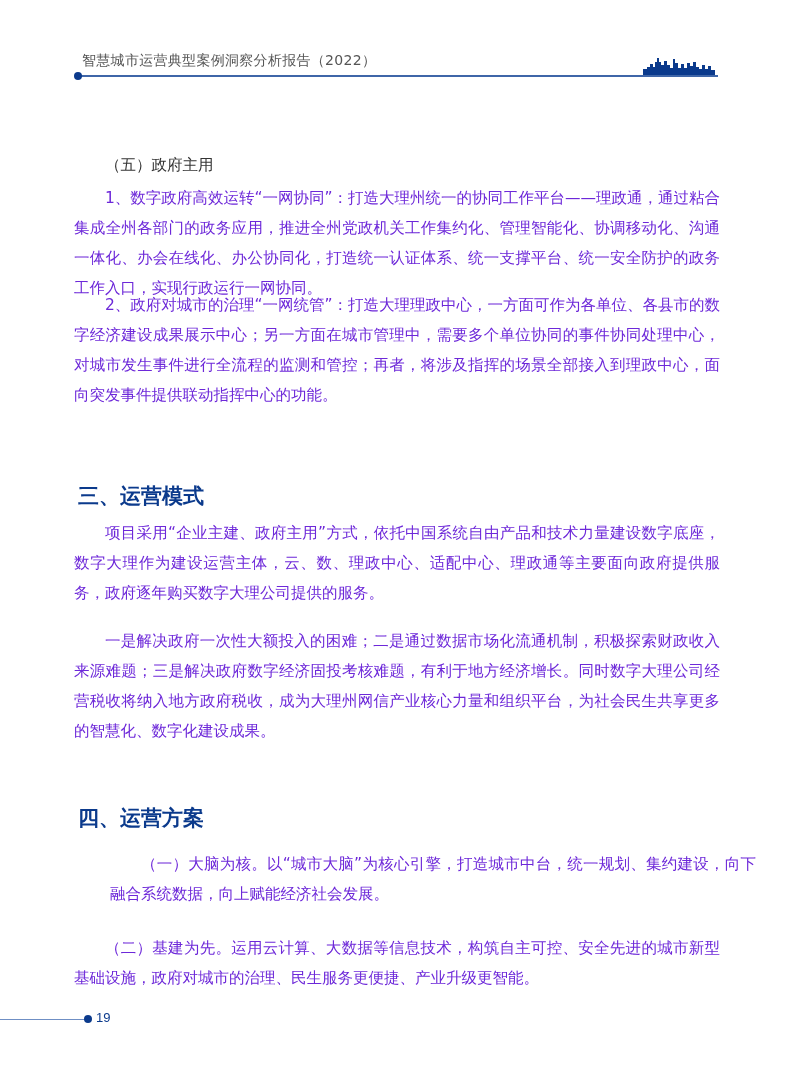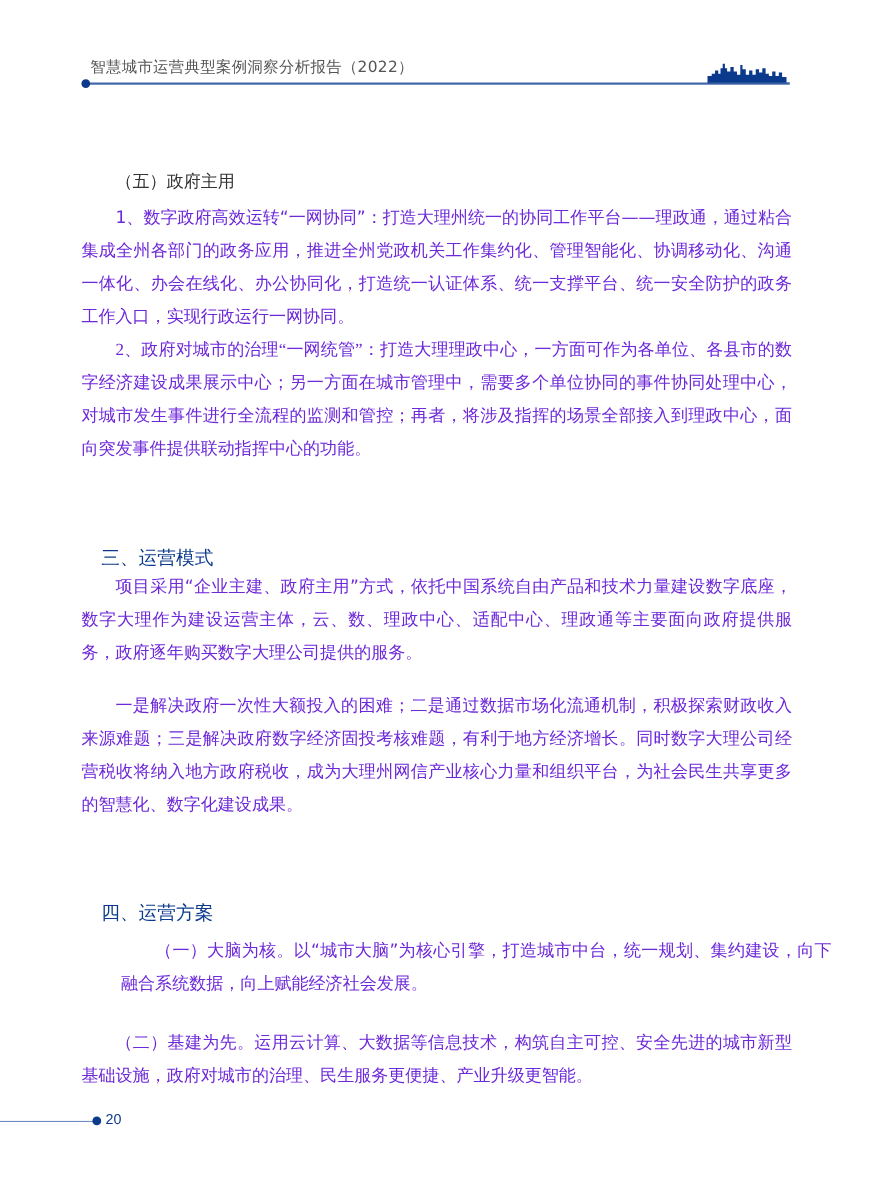--- a/index.html
+++ b/index.html
@@ -4,47 +4,47 @@
 <style>
   html, body { margin:0; padding:0; background:#ffffff; }
   body { width:793px; height:1077px; position:relative; overflow:hidden;
          font-family:"DejaVu Sans", "Liberation Sans", sans-serif; color:#333333; }
   .header-title { position:absolute; left:82px; top:52px; font-size:14px; color:#555555; letter-spacing:0.3px;text-align:center; }
   .header-line { position:absolute; left:78px; top:75px; width:640px; height:2px; background:#3f66a8; }
   .header-dot { position:absolute; left:74px; top:72px; width:8px; height:8px; border-radius:50%; background:#0b3a8c; }
   .skyline { position:absolute; left:643px; top:55px; width:75px; height:21px; }
   .para { position:absolute; left:74px; width:646px; font-size:15.5px; line-height:30px; color:#6d28d9; text-align:justify; text-indent:2em; margin:0; }
   .sub-heading { position:absolute; left:74px; width:646px; font-size:15.5px; line-height:30px; color:#333333; text-indent:2em; margin:0; }
-  .section-heading { position:absolute; left:74px; font-size:17px; font-weight:normal; color:#0b3a8c; margin:18px; }
+  .section-heading { position:absolute; left:74px; font-size:21px; font-weight:bold; color:#0b3a8c; margin:4px; }
   .footer-line { position:absolute; left:0; top:1019px; width:86px; height:1px; background:#6f8fc4; }
   .footer-dot { position:absolute; left:84px; top:1015px; width:8px; height:8px; border-radius:50%; background:#0b3a8c; }
   .page-number { position:absolute; left:96px; top:1010px; font-size:13px; color:#0b3a8c; font-family:"Liberation Sans", sans-serif; }
 </style>
 </head>
 <body>
 
 <div>
   <div class="header-title">智慧城市运营典型案例洞察分析报告（2022）</div>
   <div class="header-line"></div>
   <div class="header-dot"></div>
   <svg class="skyline" viewBox="0 0 75 21">
     <path fill="#0b3a8c" d="M0 21 V14 H4 V12 H7 V9 H10 V12 H12 V7 H14 V3 H16 V7 H18 V10 H21 V6 H24 V10 H27 V13 H30 V4 H32 V8 H35 V13 H38 V9 H41 V13 H44 V8 H47 V11 H50 V7 H53 V12 H56 V14 H59 V10 H62 V14 H65 V11 H68 V15 H72 V21 Z"></path>
     <rect x="0" y="20" width="75" height="1" fill="#3f66a8"></rect>
   </svg>
 </div>
 
 <p class="sub-heading" style="top:150px;">（五）政府主用</p>
 <p class="para" style="top:183px;">1、数字政府高效运转“一网协同”：打造大理州统一的协同工作平台——理政通，通过粘合集成全州各部门的政务应用，推进全州党政机关工作集约化、管理智能化、协调移动化、沟通一体化、办会在线化、办公协同化，打造统一认证体系、统一支撑平台、统一安全防护的政务工作入口，实现行政运行一网协同。</p>
-<p class="para" style="top:304px;font-family:Liberation Serif, serif;">2、政府对城市的治理“一网统管”：打造大理理政中心，一方面可作为各单位、各县市的数字经济建设成果展示中心；另一方面在城市管理中，需要多个单位协同的事件协同处理中心，对城市发生事件进行全流程的监测和管控；再者，将涉及指挥的场景全部接入到理政中心，面向突发事件提供联动指挥中心的功能。</p>
+<p class="para" style="top:290px;">2、政府对城市的治理“一网统管”：打造大理理政中心，一方面可作为各单位、各县市的数字经济建设成果展示中心；另一方面在城市管理中，需要多个单位协同的事件协同处理中心，对城市发生事件进行全流程的监测和管控；再者，将涉及指挥的场景全部接入到理政中心，面向突发事件提供联动指挥中心的功能。</p>
 
 <h2 class="section-heading" style="top:478px;">三、运营模式</h2>
 <p class="para" style="top:518px;">项目采用“企业主建、政府主用”方式，依托中国系统自由产品和技术力量建设数字底座，数字大理作为建设运营主体，云、数、理政中心、适配中心、理政通等主要面向政府提供服务，政府逐年购买数字大理公司提供的服务。</p>
 <p class="para" style="top:626px;">一是解决政府一次性大额投入的困难；二是通过数据市场化流通机制，积极探索财政收入来源难题；三是解决政府数字经济固投考核难题，有利于地方经济增长。同时数字大理公司经营税收将纳入地方政府税收，成为大理州网信产业核心力量和组织平台，为社会民生共享更多的智慧化、数字化建设成果。</p>
 
 <h2 class="section-heading" style="top:800px;">四、运营方案</h2>
 <p class="para" style="top:849px;margin-left:36px;">（一）大脑为核。以“城市大脑”为核心引擎，打造城市中台，统一规划、集约建设，向下融合系统数据，向上赋能经济社会发展。</p>
 <p class="para" style="top:933px;">（二）基建为先。运用云计算、大数据等信息技术，构筑自主可控、安全先进的城市新型基础设施，政府对城市的治理、民生服务更便捷、产业升级更智能。</p>
 
 <div>
   <div class="footer-line"></div>
   <div class="footer-dot"></div>
-  <div class="page-number">20</div>
+  <div class="page-number">19</div>
 </div>
 
 </body></html>

